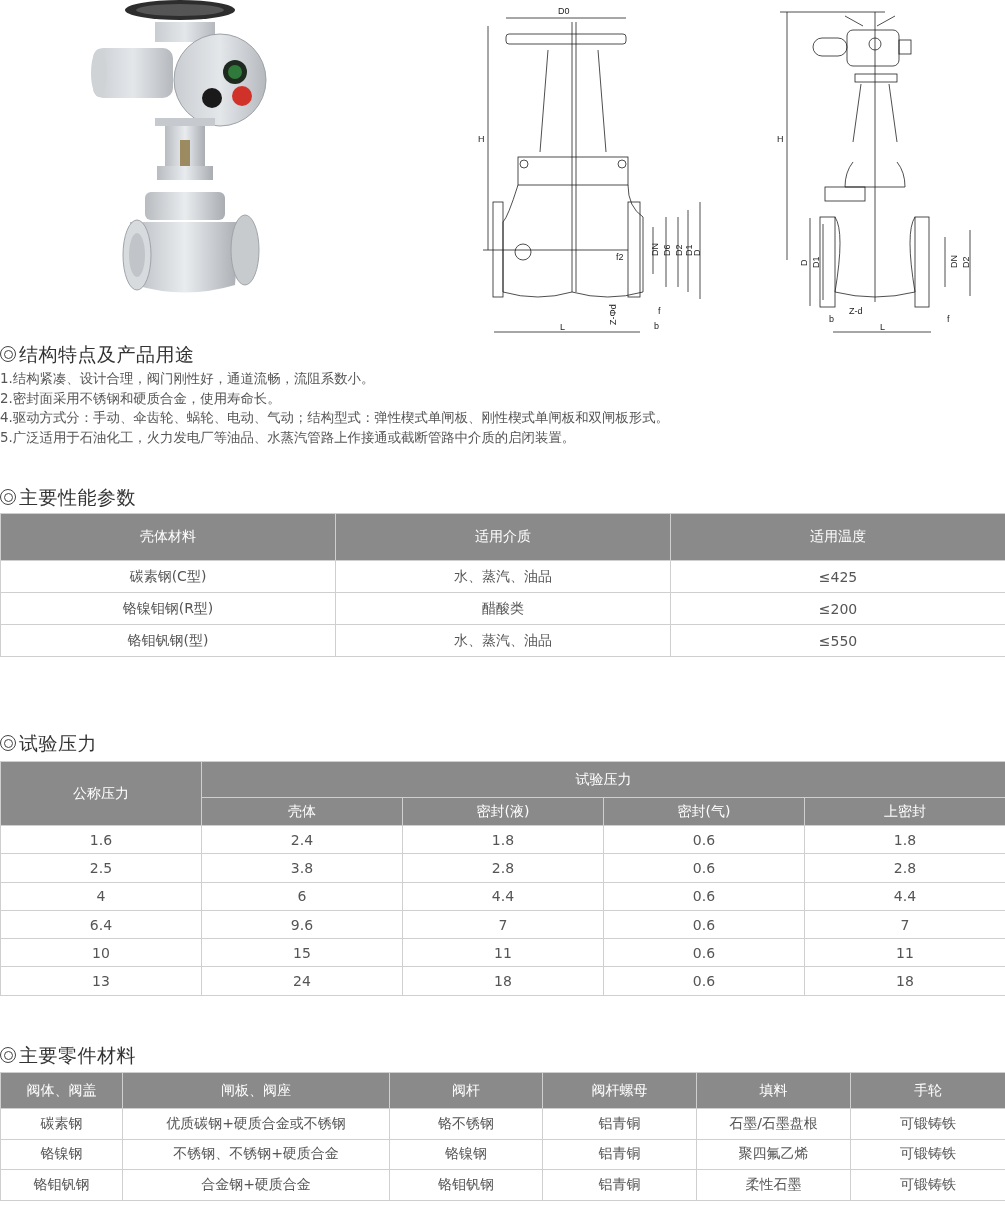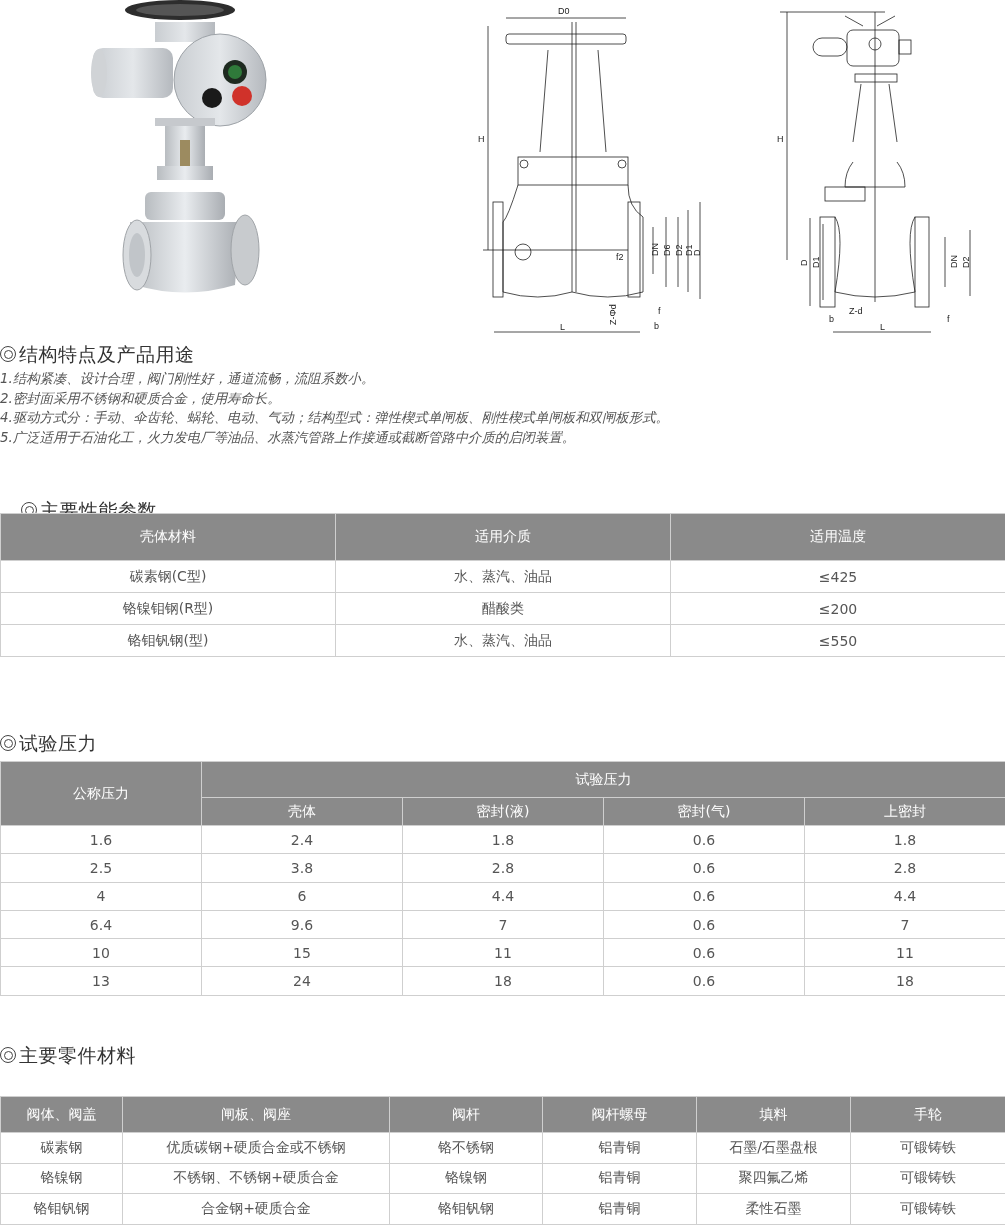--- a/index.html
+++ b/index.html
@@ -9,36 +9,36 @@
   .figures { position: absolute; left: 0; top: 0; width: 983px; height: 340px; }
   .photo { position: absolute; left: 85px; top: 0; width: 190px; height: 318px; }
   .drawing-a { position: absolute; left: 478px; top: 2px; width: 240px; height: 336px; }
   .drawing-b { position: absolute; left: 775px; top: 2px; width: 212px; height: 334px; }
 
   .section-title { position: absolute; left: 0; font-size: 19px; color: #333; letter-spacing: 0.5px; }
   .section-title .mark { display: inline-block; width: 16px; height: 16px; border: 1.5px solid #444; border-radius: 50%; position: relative; top: 1px; margin-right: 3px; }
   .section-title .mark::after { content: ""; position: absolute; left: 3px; top: 3px; width: 7px; height: 7px; border: 1.3px solid #444; border-radius: 50%; }
 
   .features { position: absolute; left: 0; top: 369px; font-size: 13.4px; line-height: 19.6px; color: #555; }
-  .features div { white-space: nowrap; font-style: italic; }
+  .features div { white-space: nowrap; }
 
   table { position: absolute; left: 0; border-collapse: collapse; table-layout: fixed; }
   th { background: #8a8a8a; color: #fff; font-weight: normal; font-size: 14px; border: 1px solid #cfcfcf; }
   td { background: #fff; color: #555; font-size: 14px; text-align: center; border: 1px solid #cfcfcf; }
 
   .perf { top: 513px; width: 1005px; }
   .perf th { height: 47px; }
   .perf td { height: 32px; }
 
   .press { top: 761px; width: 1005px; }
   .press th { height: 36px; }
   .press th.sub { height: 28px; }
   .press td { height: 28.3px; }
 
-  .mat { top: 1072px; width: 1005px; margin-top: 24px; }
+  .mat { top: 1072px; width: 1005px; }
   .mat th { height: 36px; }
   .mat td { height: 30.5px; }
 </style>
 </head>
 <body>
 
 <div class="figures">
 
   <svg class="photo" viewBox="0 0 190 318">
     <defs>
@@ -166,21 +166,21 @@
 <div class="section-title" style="top:342px;">
   <span class="mark"></span><span>结构特点及产品用途</span>
 </div>
 <div class="features">
   <div>1.结构紧凑、设计合理，阀门刚性好，通道流畅，流阻系数小。</div>
   <div>2.密封面采用不锈钢和硬质合金，使用寿命长。</div>
   <div>4.驱动方式分：手动、伞齿轮、蜗轮、电动、气动；结构型式：弹性楔式单闸板、刚性楔式单闸板和双闸板形式。</div>
   <div>5.广泛适用于石油化工，火力发电厂等油品、水蒸汽管路上作接通或截断管路中介质的启闭装置。</div>
 </div>
 
-<div class="section-title" style="top:498px;padding-left:21px;">
+<div class="section-title" style="top:485px;">
   <span class="mark"></span><span>主要性能参数</span>
 </div>
 <table class="perf">
   <colgroup>
       <col style="width:335px">
       <col style="width:335px">
       <col style="width:335px">
     </colgroup>
   <tbody>
       <tr>

